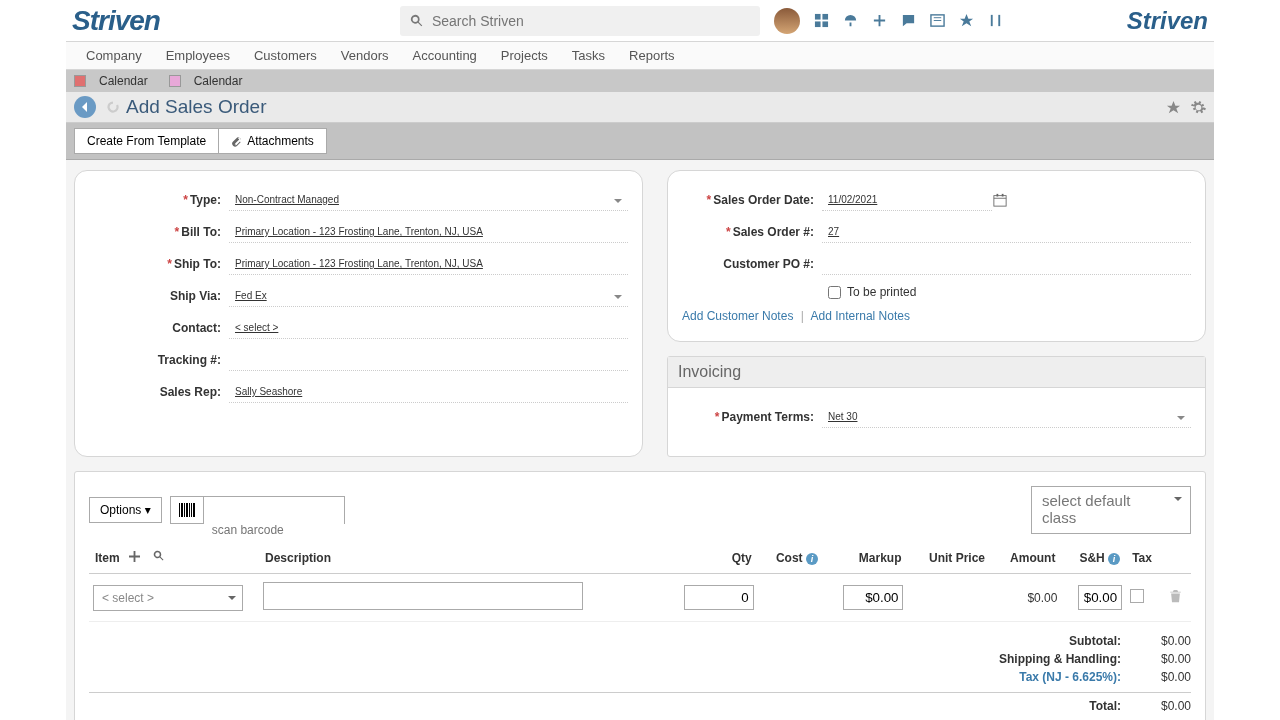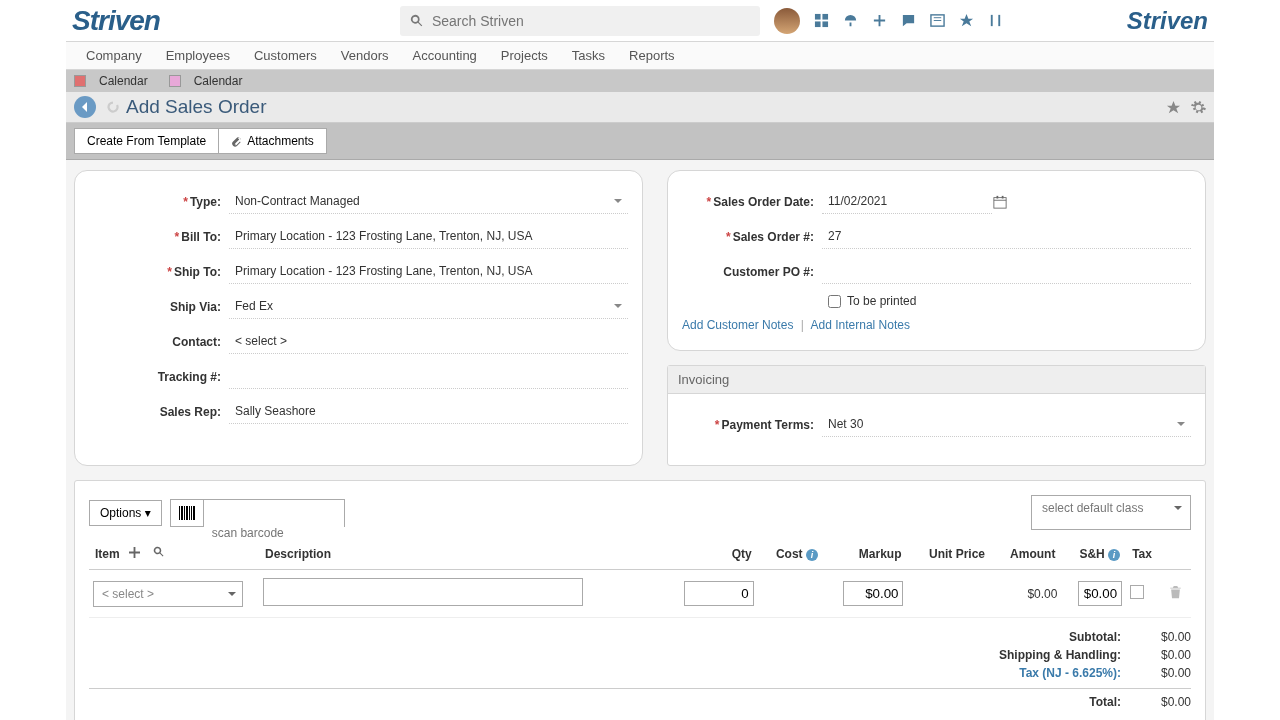--- a/index.html
+++ b/index.html
@@ -31,39 +31,39 @@
 .actbtn { background: #fff; border: 1px solid #aaa; padding: 5px 12px; font-size: 12px; cursor: pointer; display: flex; align-items: center; gap: 5px; }
 .actbtn:first-child { border-right: none; }
 .content { padding: 10px 8px; background: #f4f4f4; }
 .panels { display: flex; gap: 24px; }
 .panel { background: #fff; border: 1px solid #d6d6d6; border-radius: 13px; padding: 18px 14px; }
 .panel.left { flex: 1; }
 .panel.right { flex: 1; }
 .fld { display: flex; align-items: center; margin-bottom: 10px; }
 .fld label { width: 140px; text-align: right; padding-right: 8px; font-size: 12px; font-weight: bold; color: #333; }
 .req { color: #c44; margin-right: 2px; }
-.fld .val { flex: 1; font-size: 12px; color: #333; padding: 5px 6px; border-bottom: 1px dotted #ccc; position: relative; }
+.fld .val { flex: 1; font-size: 10px; color: #333; padding: 5px 6px; border-bottom: 1px dotted #ccc; position: relative; text-decoration: underline; }
 .fld .val.dd::after { content: ''; position: absolute; right: 6px; top: 10px; border: 4px solid transparent; border-top-color: #888; }
 .fld input.val { border: none; border-bottom: 1px dotted #ccc; outline: none; font-family: inherit; }
 .datewrap { display: flex; align-items: center; gap: 1px; }
 .calicon { width: 14px; height: 14px; fill: #666; }
 .chkrow { display: flex; align-items: center; gap: 6px; padding-left: 146px; margin-bottom: 10px; font-size: 12px; }
 .links { font-size: 12px; padding-left: 0; }
 .links a { color: #3a7aaa; text-decoration: none; }
 .links .sep { color: #aaa; margin: 0 4px; }
 .subpanel { margin-top: 14px; border: 1px solid #d6d6d6; border-radius: 3px; background: #fff; }
-.subhdr { background: #eee; padding: 6px 10px; font-size: 13px; color: #666; border-bottom: 1px solid #d6d6d6; }
+.subhdr { background: #eee; padding: 6px 10px; font-size: 16px; color: #666; border-bottom: 1px solid #d6d6d6; }
 .subbody { padding: 18px 14px; }
 .itemspanel { background: #fff; border: 1px solid #d6d6d6; border-radius: 3px; margin-top: 14px; padding: 14px; }
 .itemsbar { display: flex; align-items: center; gap: 8px; margin-bottom: 8px; }
 .optbtn { background: #fff; border: 1px solid #aaa; padding: 5px 10px; font-size: 12px; cursor: pointer; }
 .barcode { display: flex; align-items: center; border: 1px solid #aaa; height: 28px; }
 .bcicon { padding: 0 8px; border-right: 1px solid #aaa; display: flex; align-items: center; height: 100%; }
 .bcinput { border: none; outline: none; padding: 0 8px; font-size: 12px; width: 140px; margin-top: 40px; }
-.classdd { margin-left: auto; border: 1px solid #aaa; padding: 5px 24px 14px 10px; font-size: 12px; color: #777; position: relative; width: 160px; }
+.classdd { margin-left: auto; border: 1px solid #aaa; padding: 5px 24px 7px 10px; font-size: 15px; color: #777; position: relative; width: 160px; }
 .classdd::after { content: ''; position: absolute; right: 8px; top: 10px; border: 4px solid transparent; border-top-color: #666; }
 table.items { width: 100%; border-collapse: collapse; font-size: 12px; }
 table.items th { text-align: left; padding: 8px 6px; border-bottom: 1px solid #ccc; font-weight: bold; }
 table.items th.r, table.items td.r { text-align: right; }
 table.items td { padding: 8px 4px; border-bottom: 1px solid #eee; }
 .selitem { border: 1px solid #aaa; padding: 5px 20px 5px 8px; font-size: 12px; color: #888; position: relative; width: 150px; }
 .selitem::after { content: ''; position: absolute; right: 6px; top: 10px; border: 4px solid transparent; border-top-color: #666; }
 .descbox { border: 1px solid #aaa; width: 320px; height: 28px; resize: none; }
 .qtybox { width: 70px; text-align: right; border: 1px solid #aaa; padding: 4px; }
 .mbox { width: 60px; text-align: right; border: 1px solid #aaa; padding: 4px; }

